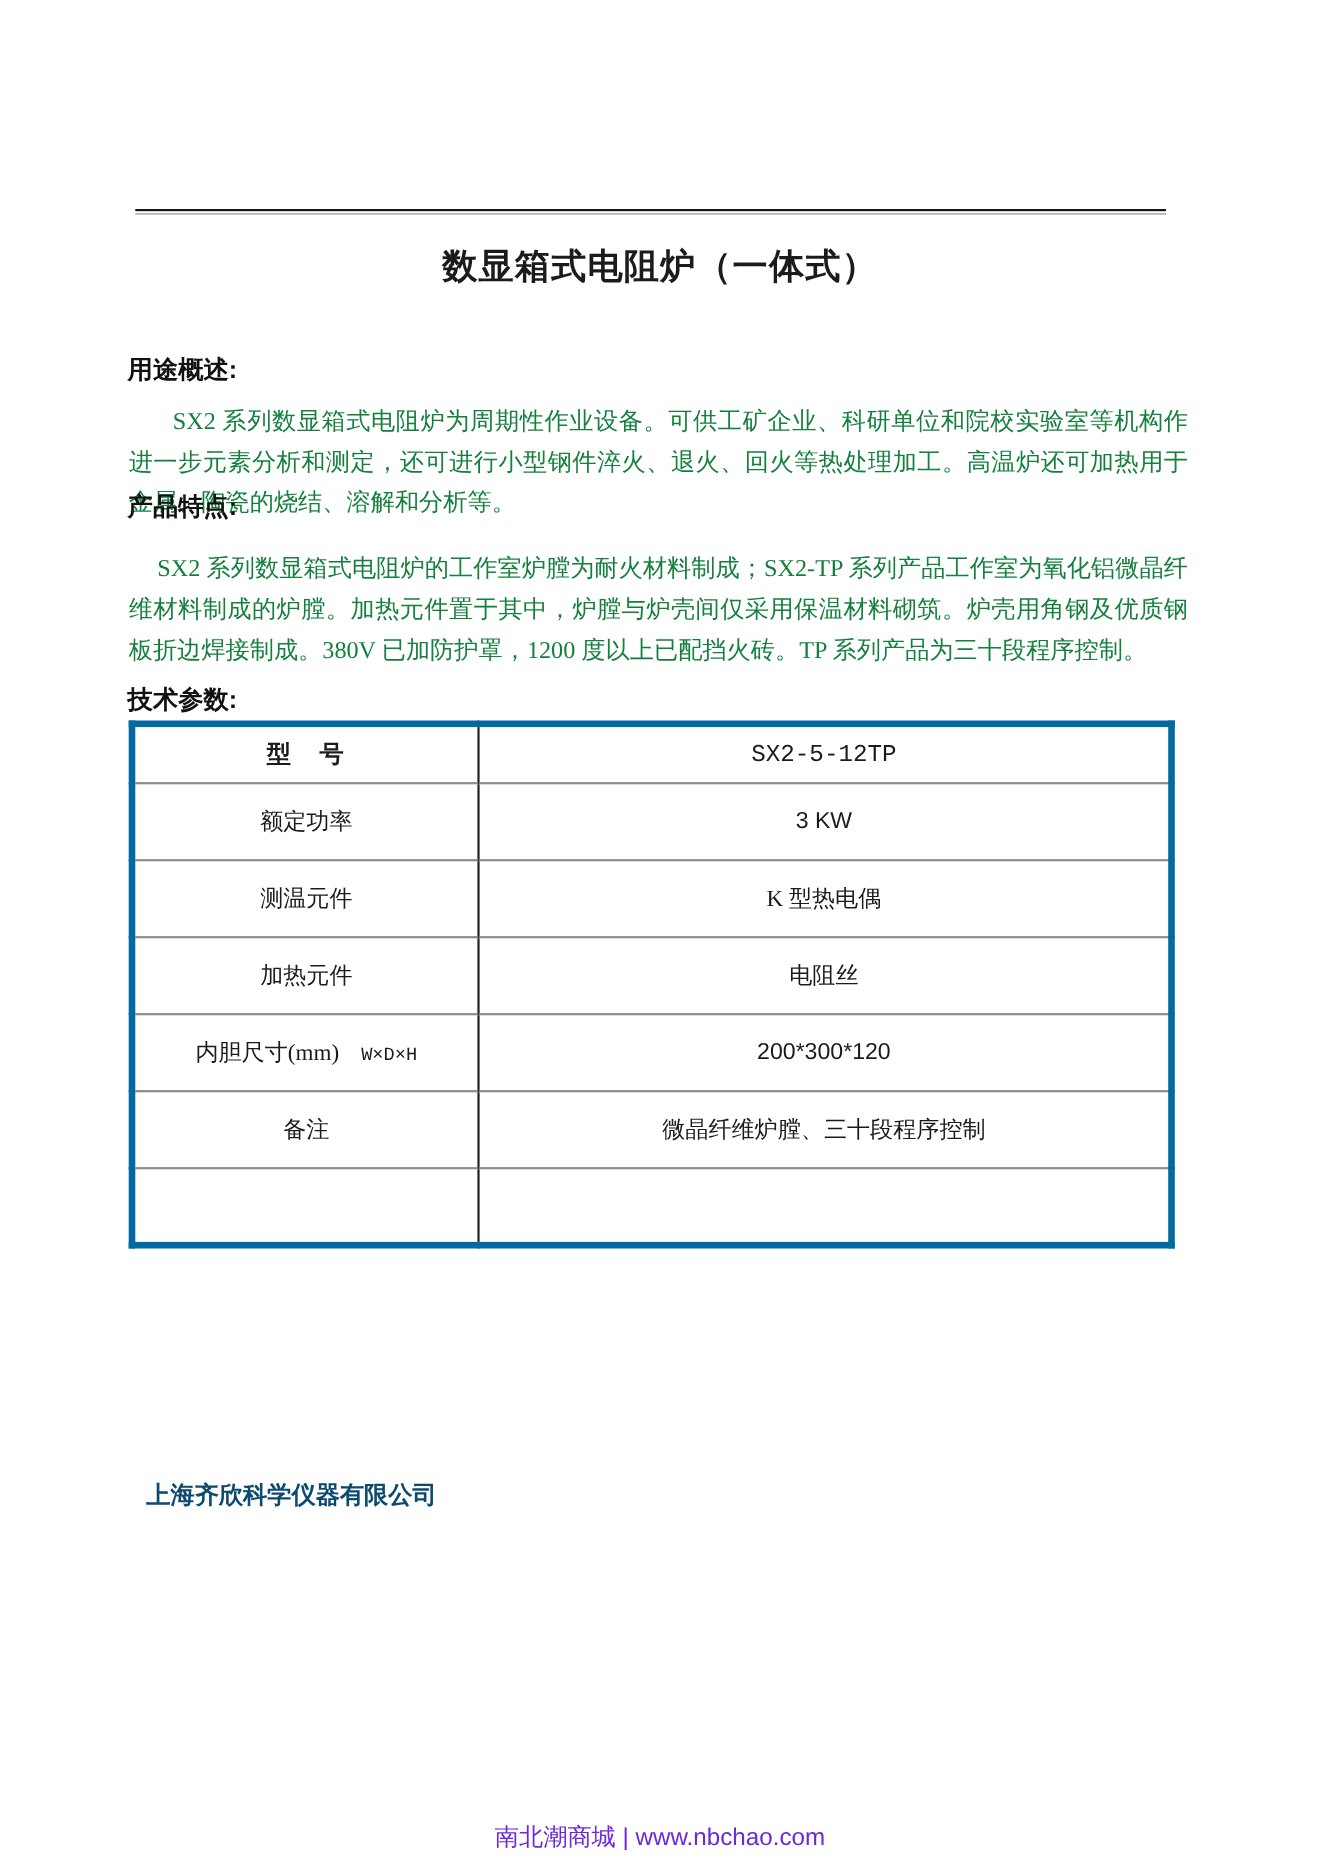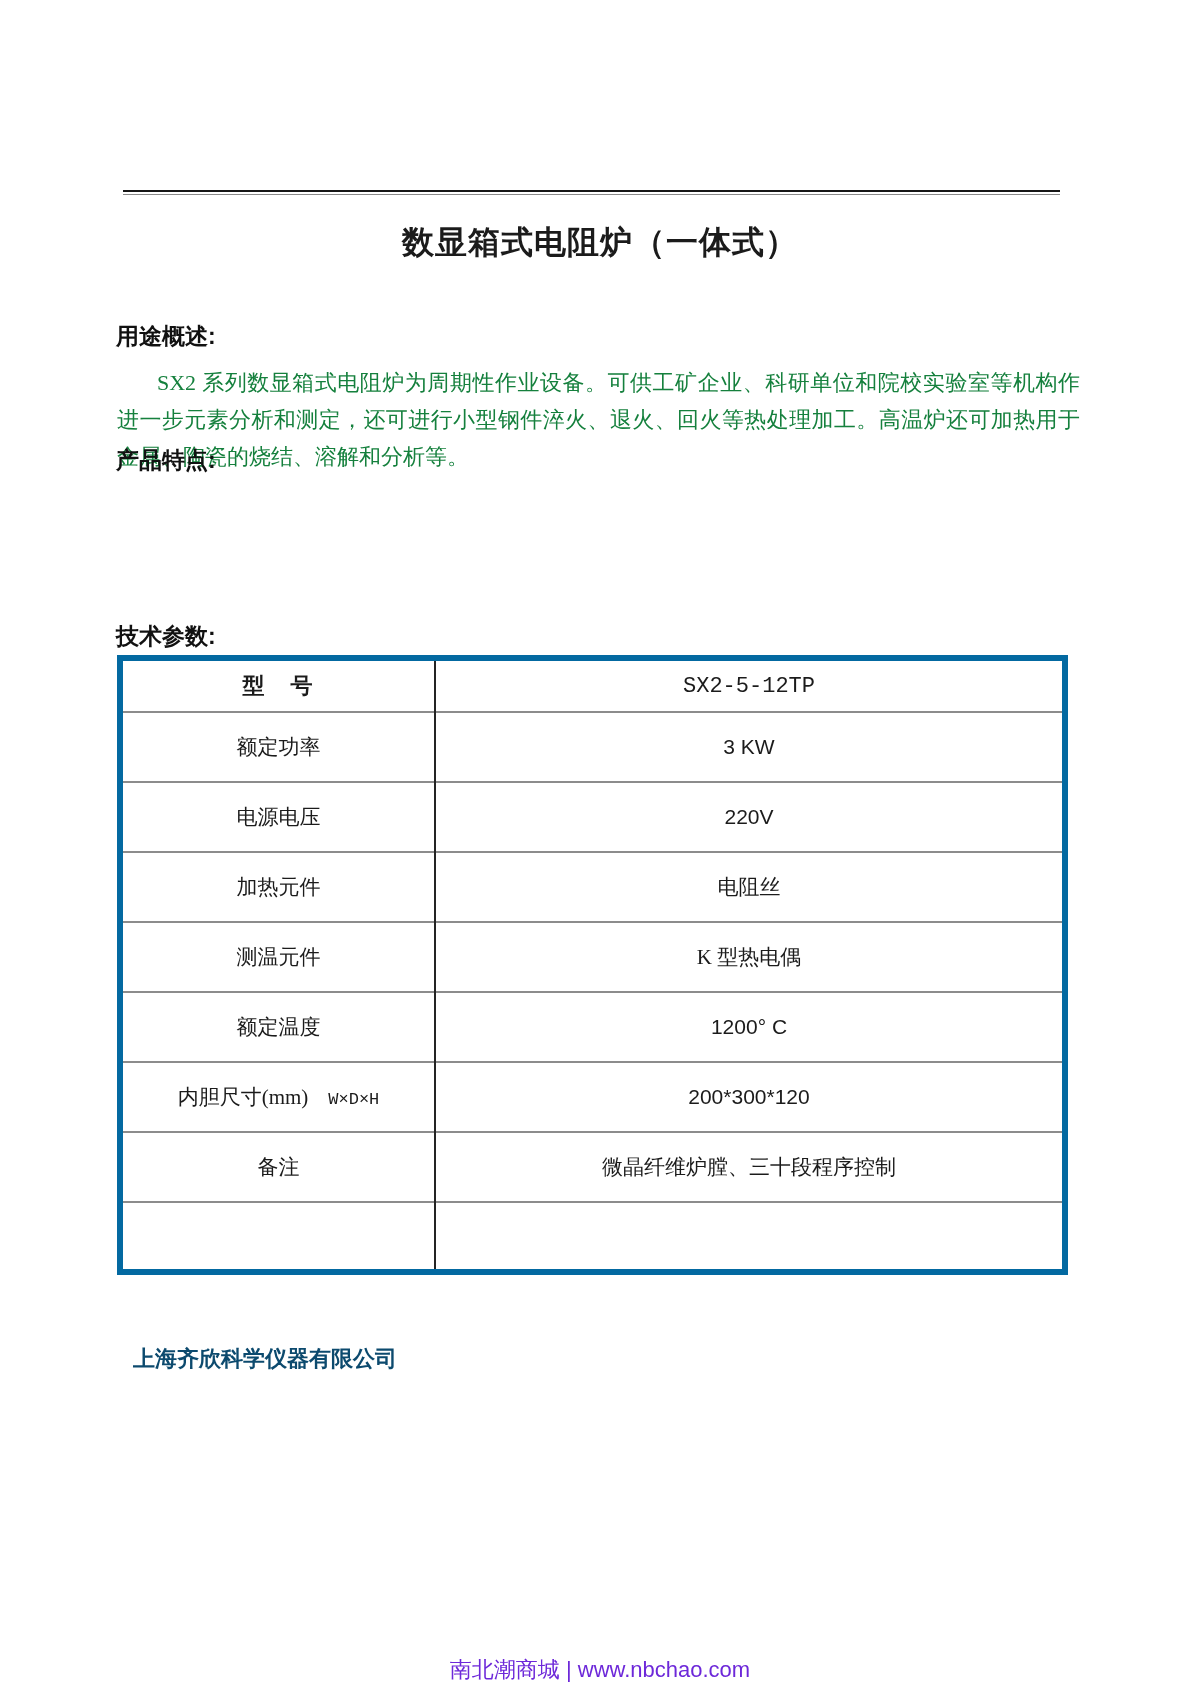--- a/index.html
+++ b/index.html
@@ -84,52 +84,45 @@
 <div class="page">
 
   <div class="title-rule"></div>
 
   <h1 class="doc-title">数显箱式电阻炉（一体式）</h1>
 
   <h2 class="sec-heading" id="h-usage">用途概述:</h2>
   <p class="para" id="p-usage">SX2 系列数显箱式电阻炉为周期性作业设备。可供工矿企业、科研单位和院校实验室等机构作进一步元素分析和测定，还可进行小型钢件淬火、退火、回火等热处理加工。高温炉还可加热用于金属、陶瓷的烧结、溶解和分析等。</p>
 
   <h2 class="sec-heading" id="h-features">产品特点:</h2>
+  <p class="para" id="p-features">SX2 系列数显箱式电阻炉的工作室炉膛为耐火材料制成；SX2-TP 系列产品工作室为氧化铝微晶纤维材料制成的炉膛。加热元件置于其中，炉膛与炉壳间仅采用保温材料砌筑。炉壳用角钢及优质钢板折边焊接制成。380V 已加防护罩，1200 度以上已配挡火砖。TP 系列产品为三十段程序控制。</p>
 
   <h2 class="sec-heading" id="h-specs">技术参数:</h2>
 
   <table class="spec-table">
     <tbody>
       <tr class="spec-row">
         <td class="label-cell">
           <span class="model-label">型　号</span>
         </td>
         <td>
           <span class="mono-value">SX2-5-12TP</span>
         </td>
       </tr>
       <tr class="spec-row">
         <td class="label-cell">额定功率</td>
         <td class="latin-value">3 KW</td>
       </tr>
       <tr class="spec-row">
-        <td class="label-cell">电源电压</td>
-        <td class="latin-value">220V</td>
+        <td class="label-cell">测温元件</td>
+        <td>K 型热电偶</td>
       </tr>
       <tr class="spec-row">
         <td class="label-cell">加热元件</td>
         <td>电阻丝</td>
-      </tr>
-      <tr class="spec-row">
-        <td class="label-cell">测温元件</td>
-        <td>K 型热电偶</td>
-      </tr>
-      <tr class="spec-row">
-        <td class="label-cell">额定温度</td>
-        <td class="latin-value">1200° C</td>
       </tr>
       <tr class="spec-row">
         <td class="label-cell">
           <span>内胆尺寸(mm)</span><span class="dim-suffix">W×D×H</span>
         </td>
         <td class="latin-value">200*300*120</td>
       </tr>
       <tr class="spec-row">
         <td class="label-cell">备注</td>
         <td>微晶纤维炉膛、三十段程序控制</td>

